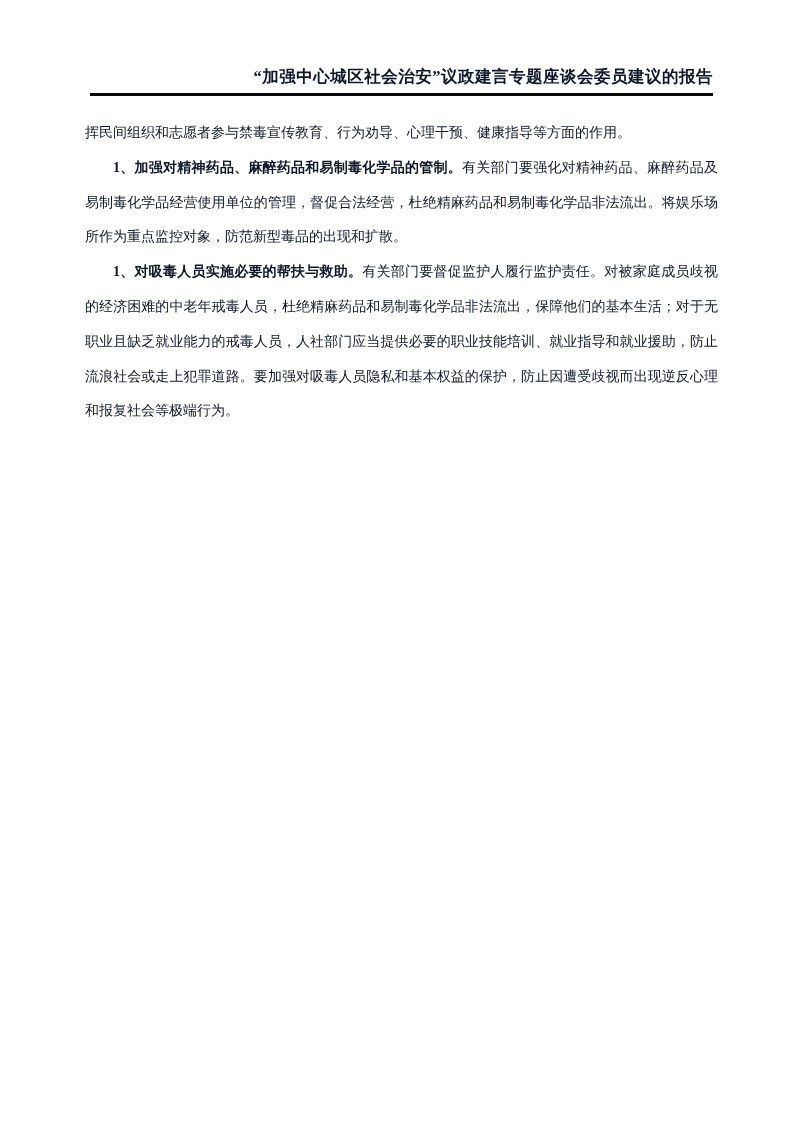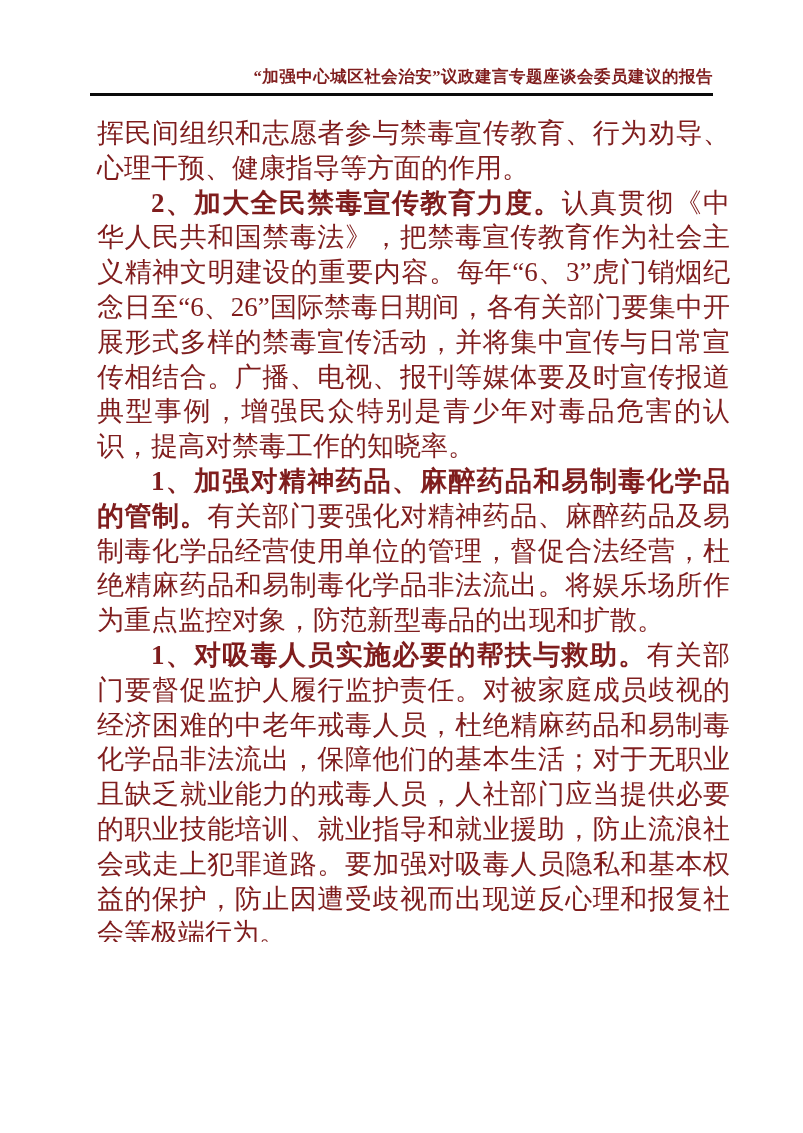--- a/index.html
+++ b/index.html
@@ -5,21 +5,21 @@
   html, body {
     margin: 0;
     padding: 0;
     background: #ffffff;
   }
   .page {
     position: relative;
     width: 803px;
     height: 942px;
     background: #ffffff;
-    color: #7f1d1d;
+    color: #0f172a;
     font-family: "Liberation Serif", serif;
     overflow: hidden;
   }
   .header {
     position: absolute;
     top: 66px;
     left: 90px;
     width: 623px;
     text-align: right;
     font-weight: bold;
@@ -27,25 +27,24 @@
     letter-spacing: 0.5px;
     padding-bottom: 5px;
     border-bottom: 3.2px solid #0a0a0a;
     white-space: nowrap;
   }
   .body-text {
     position: absolute;
     top: 116px;
     left: 85px;
     width: 633px;
-    font-size: 27px;
+    font-size: 14px;
     line-height: 34.8px;
     text-align: justify;
     text-justify: inter-ideograph;
-    margin-left: 12px;
   }
   .para {
     margin: 0;
     text-indent: 2em;
   }
   .para.no-indent {
     text-indent: 0;
   }
   .para b {
     font-weight: bold;
@@ -65,20 +64,19 @@
 <body>
 
 <div class="page">
 
   <div class="header">
     <span>“加强中心城区社会治安”议政建言专题座谈会委员建议的报告</span>
   </div>
 
   <div class="body-text">
     <p class="para no-indent"><span>挥民间组织和志愿者参与禁毒宣传教育、行为劝导、心理干预、健康指导等方面的作用。</span></p>
-    <p class="para"><b>2、加大全民禁毒宣传教育力度。</b><span>认真贯彻《中华人民共和国禁毒法》，把禁毒宣传教育作为社会主义精神文明建设的重要内容。每年“6、3”虎门销烟纪念日至“6、26”国际禁毒日期间，各有关部门要集中开展形式多样的禁毒宣传活动，并将集中宣传与日常宣传相结合。广播、电视、报刊等媒体要及时宣传报道典型事例，增强民众特别是青少年对毒品危害的认识，提高对禁毒工作的知晓率。</span></p>
     <p class="para"><b>1、加强对精神药品、麻醉药品和易制毒化学品的管制。</b><span>有关部门要强化对精神药品、麻醉药品及易制毒化学品经营使用单位的管理，督促合法经营，杜绝精麻药品和易制毒化学品非法流出。将娱乐场所作为重点监控对象，防范新型毒品的出现和扩散。</span></p>
     <p class="para"><b>1、对吸毒人员实施必要的帮扶与救助。</b><span>有关部门要督促监护人履行监护责任。对被家庭成员歧视的经济困难的中老年戒毒人员，杜绝精麻药品和易制毒化学品非法流出，保障他们的基本生活；对于无职业且缺乏就业能力的戒毒人员，人社部门应当提供必要的职业技能培训、就业指导和就业援助，防止流浪社会或走上犯罪道路。要加强对吸毒人员隐私和基本权益的保护，防止因遭受歧视而出现逆反心理和报复社会等极端行为。</span></p>
   </div>
 
   <div class="page-number">101</div>
 
 </div>
 
 </body></html>

